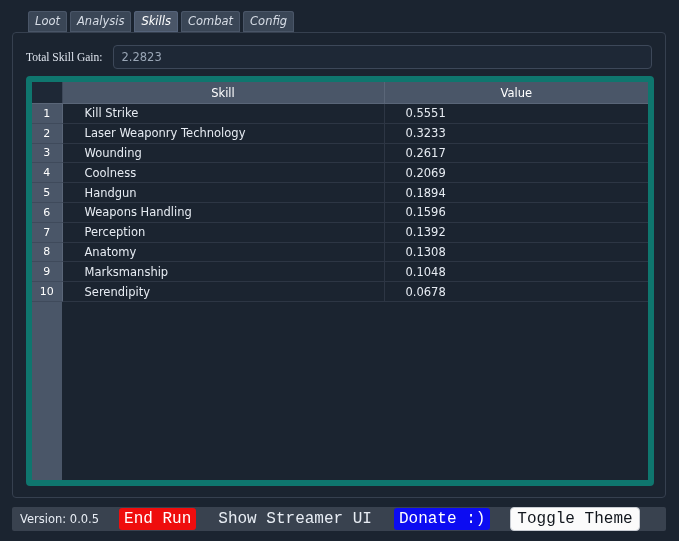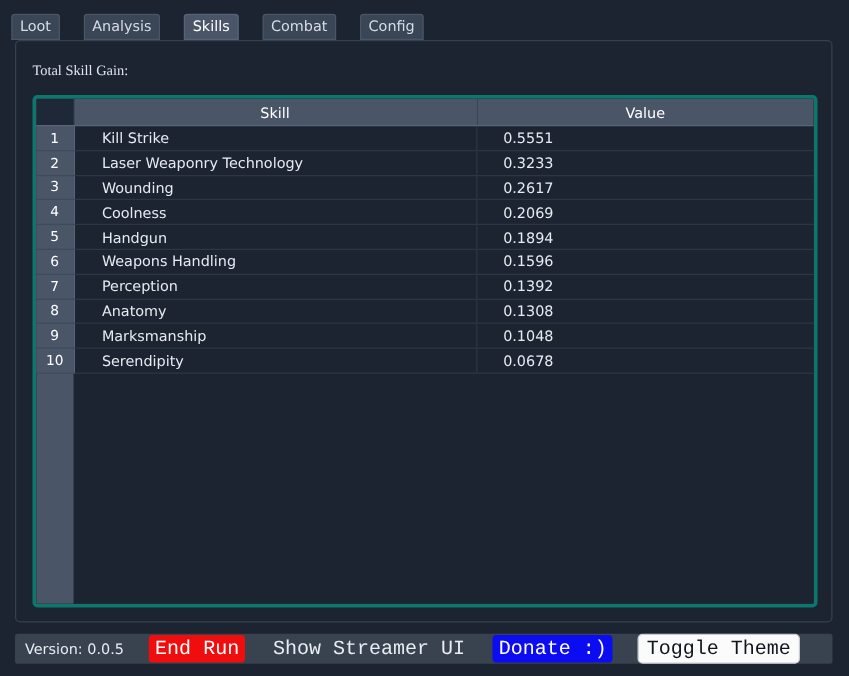--- a/index.html
+++ b/index.html
@@ -11,26 +11,27 @@
     height: 541px;
     background: #1b2430;
     font-family: "DejaVu Sans", "Liberation Sans", sans-serif;
     overflow: hidden;
     -webkit-font-smoothing: antialiased;
   }
 
   
   .tabbar {
     position: absolute;
-    left: 9px;
+    left: 28px;
     top: 10px;
     display: flex;
     align-items: flex-end;
-    gap: 19px;
+    gap: 3px;
     height: 22px;
+    font-style: italic;
   }
   .tab {
     background: #3a4656;
     color: #d7dde6;
     font-size: 11.5px;
     line-height: 1;
     padding: 5px 7px 5px 7px;
     border-radius: 3px 3px 0 0;
     cursor: default;
     white-space: nowrap;
@@ -97,21 +98,21 @@
     outline: none;
   }
 
   
   .table-wrap {
     position: absolute;
     left: 13px;
     top: 43px;
     width: 628px;
     height: 410px;
-    border: 3px solid #0f766e;
+    border: 6px solid #0f766e;
     border-radius: 4px;
     box-sizing: border-box;
     background: #1b2430;
     overflow: hidden;
   }
   .gutter-bg {
     position: absolute;
     left: 0;
     top: 0;
     width: 30px;
@@ -234,20 +235,21 @@
   </div>
   <div class="tab">
     <span>Config</span>
   </div>
 </div>
 
 <div class="panel">
 
   <div class="gain-row">
     <div class="gain-label">Total Skill Gain:</div>
+    <input class="gain-input" type="text" readonly="" value="2.2823" style="">
   </div>
 
   <div class="table-wrap">
     <div class="gutter-bg"></div>
     <div class="body-bg"></div>
 
     <table class="grid">
       <colgroup>
         <col class="col-idx">
         <col class="col-skill">

